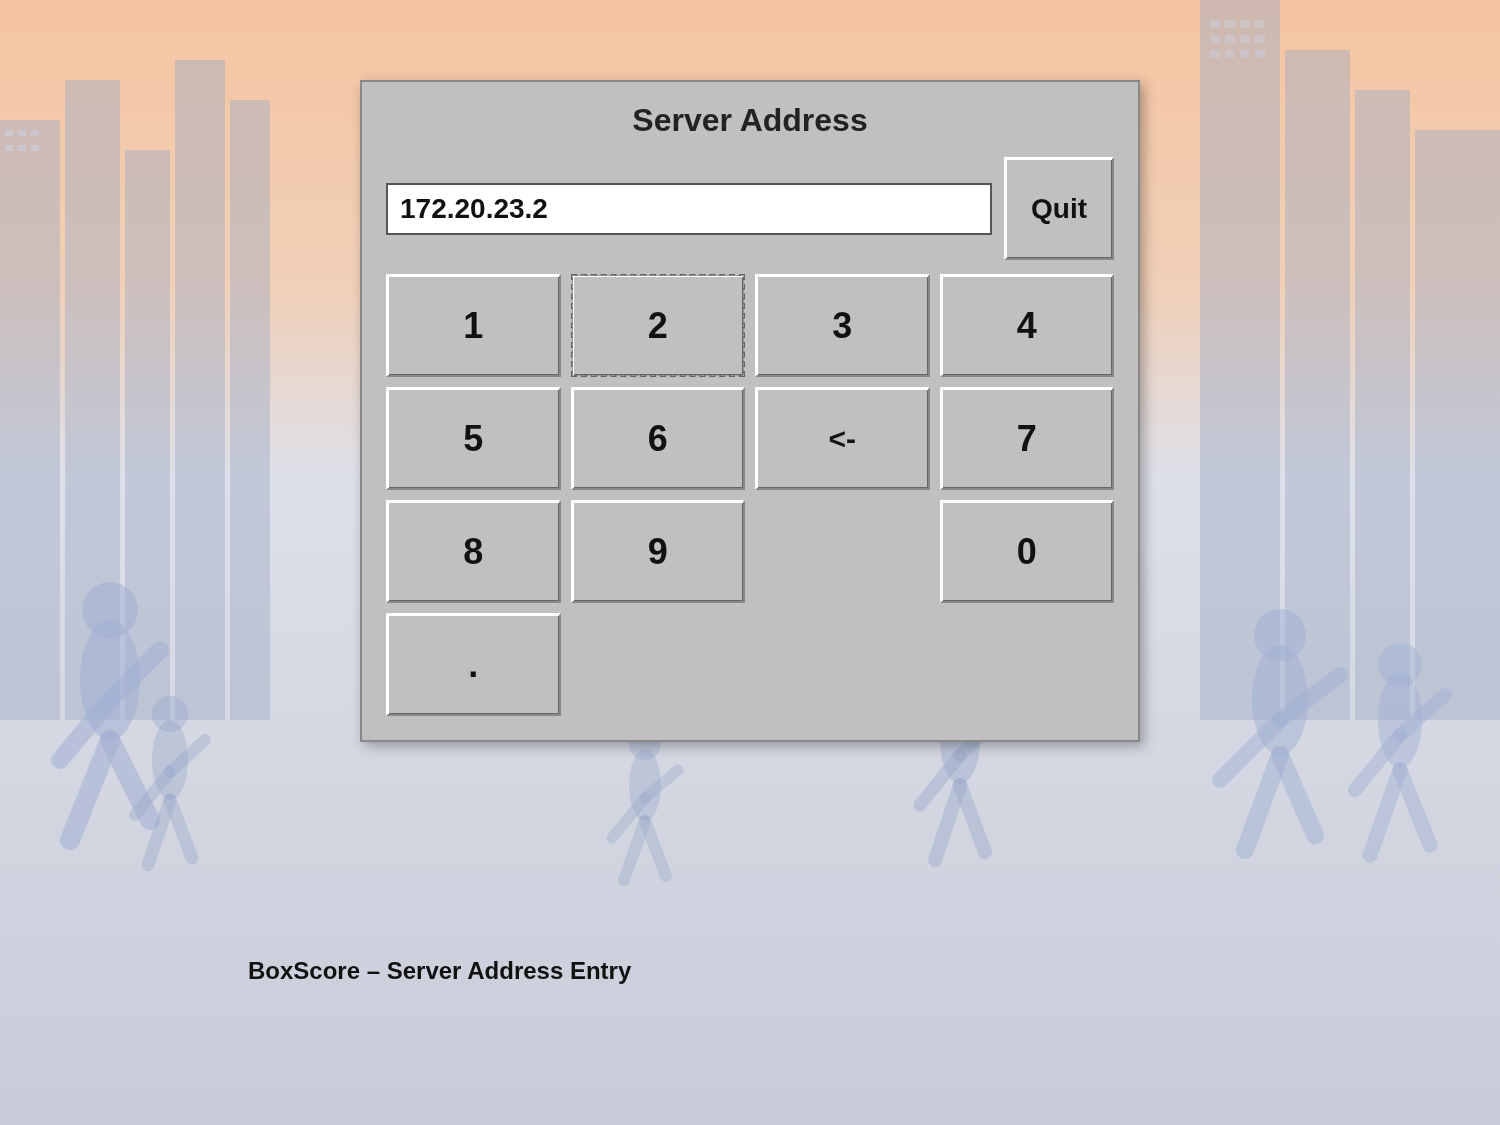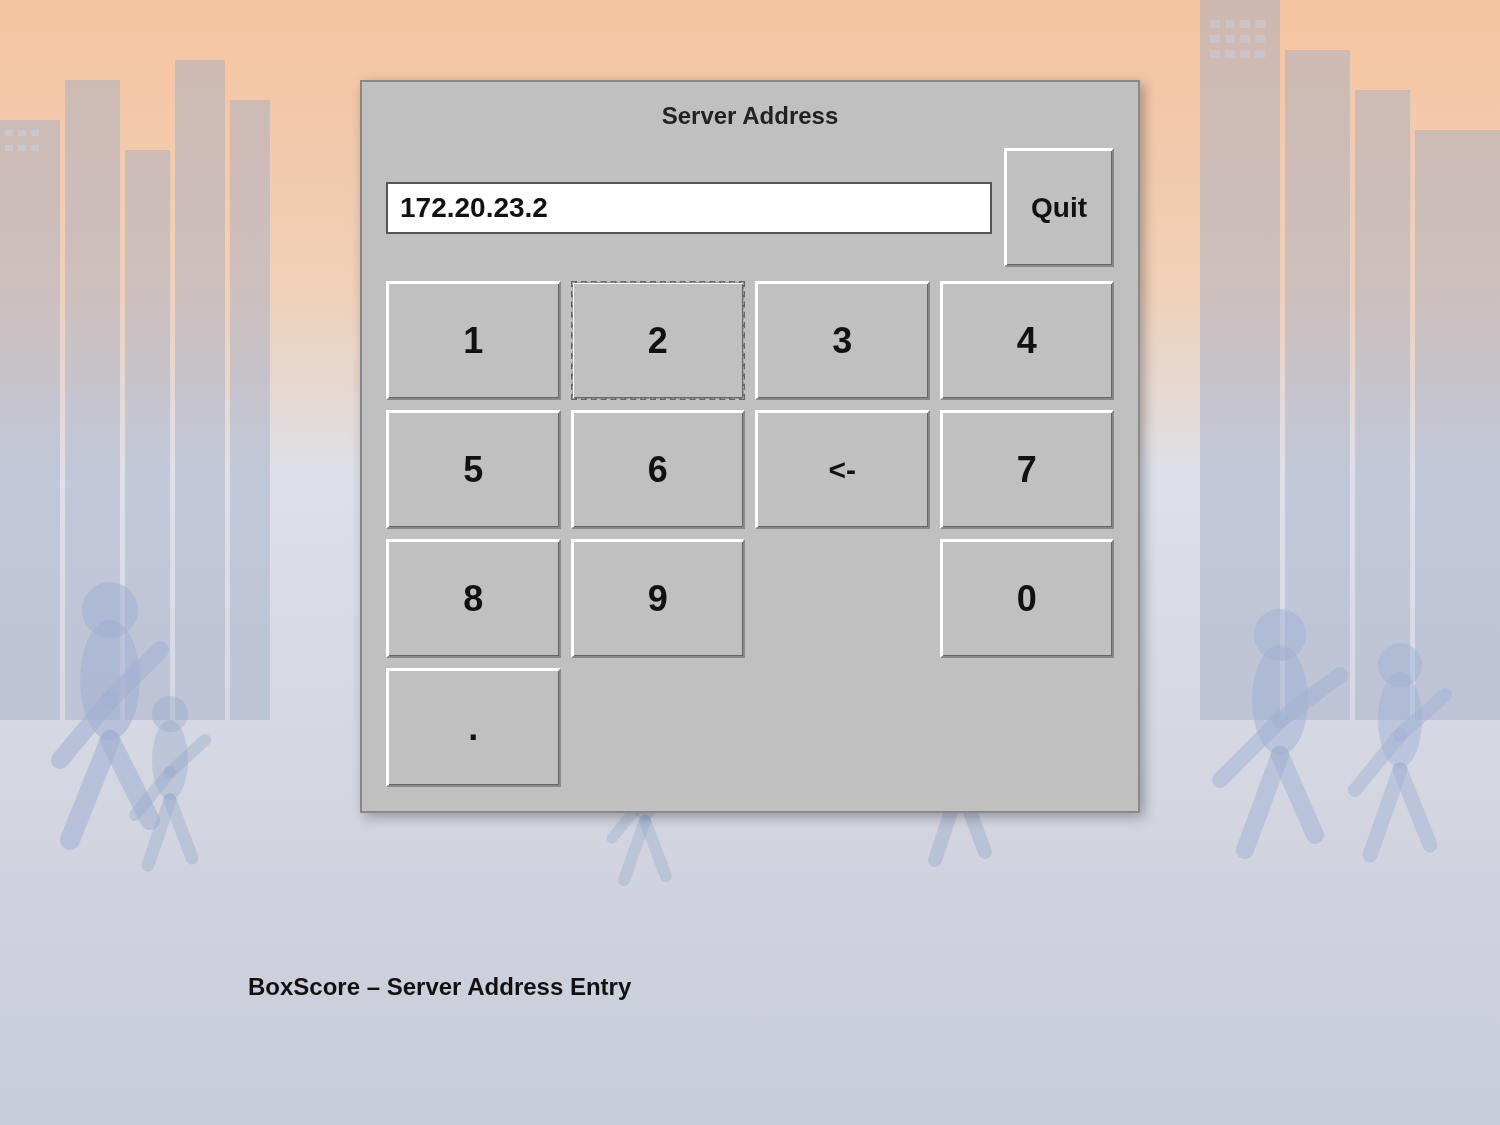--- a/index.html
+++ b/index.html
@@ -31,21 +31,21 @@
       width: 780px;
       background: #c0c0c0;
       border: 2px solid #888;
       padding: 20px 24px 24px;
       z-index: 10;
       box-shadow: 4px 4px 12px rgba(0,0,0,0.3);
     }
 
     .dialog-title {
       text-align: center;
-      font-size: 24px;
+      font-size: 32px;
       font-weight: bold;
       color: #222;
       margin-bottom: 18px;
       font-family: Arial, sans-serif;
     }
 
     .dialog-top-row {
       display: flex;
       align-items: center;
       gap: 12px;
@@ -76,21 +76,21 @@
       border-top-color: #fff;
       border-left-color: #fff;
       font-size: 36px;
       font-weight: bold;
       color: #111;
       padding: 0;
       cursor: pointer;
       display: flex;
       align-items: center;
       justify-content: center;
-      height: 119px;
+      height: 103px;
       font-family: Arial, sans-serif;
       box-shadow: inset 1px 1px 0 #fff, inset -1px -1px 0 #666;
       transition: background 0.1s;
     }
 
     .key-btn.key-2 {
       border: 2px dashed #555;
       outline: 2px dashed #888;
     }
 
@@ -100,21 +100,21 @@
       font-size: 42px;
     }
 
     .key-btn.key-quit {
       font-size: 28px;
     }
 
     
     .caption {
       position: absolute;
-      bottom: 124px;
+      bottom: 140px;
       left: 248px;
       font-size: 24px;
       font-weight: bold;
       color: #111;
       z-index: 10;
     }
 
     
     .svg-bg {
       position: absolute;

